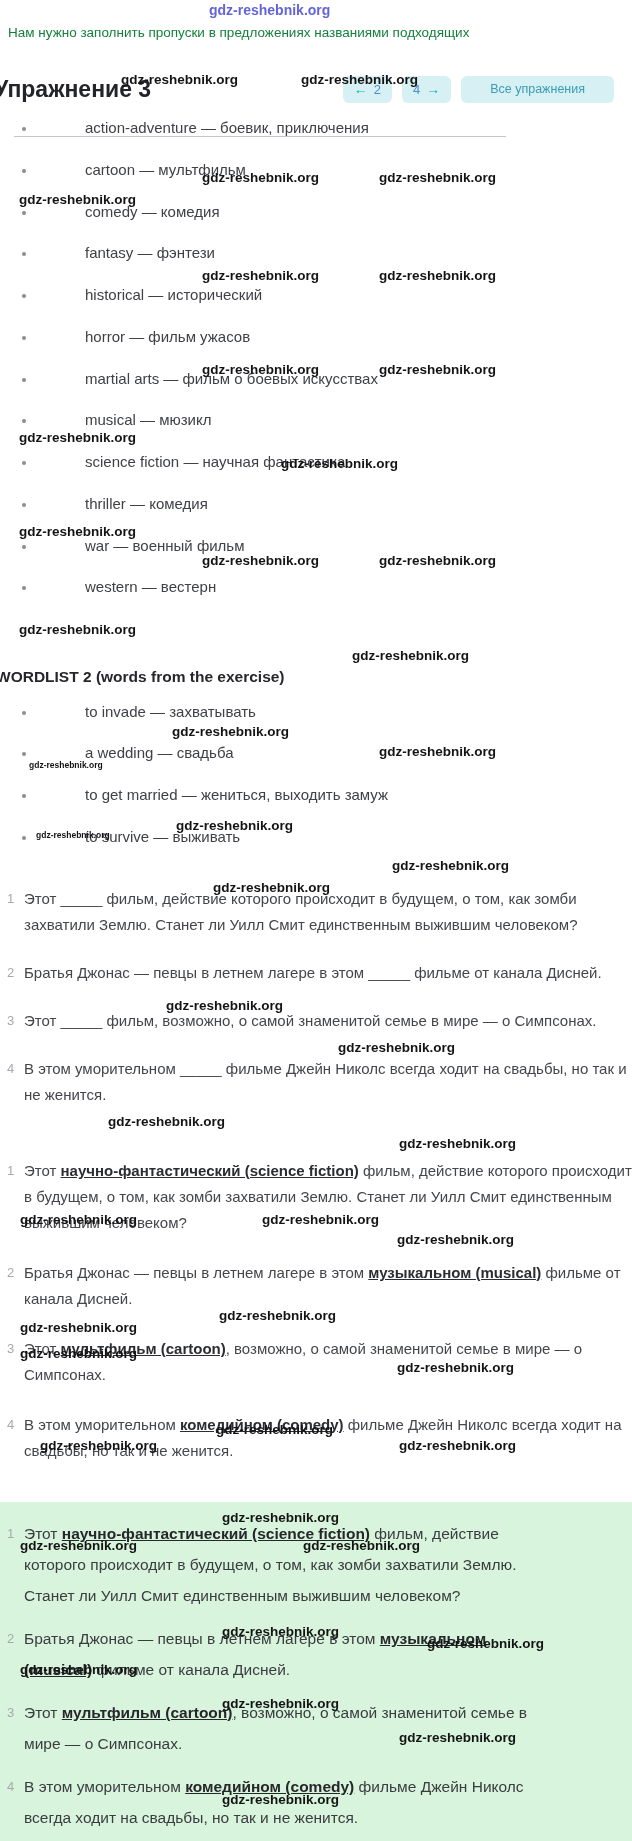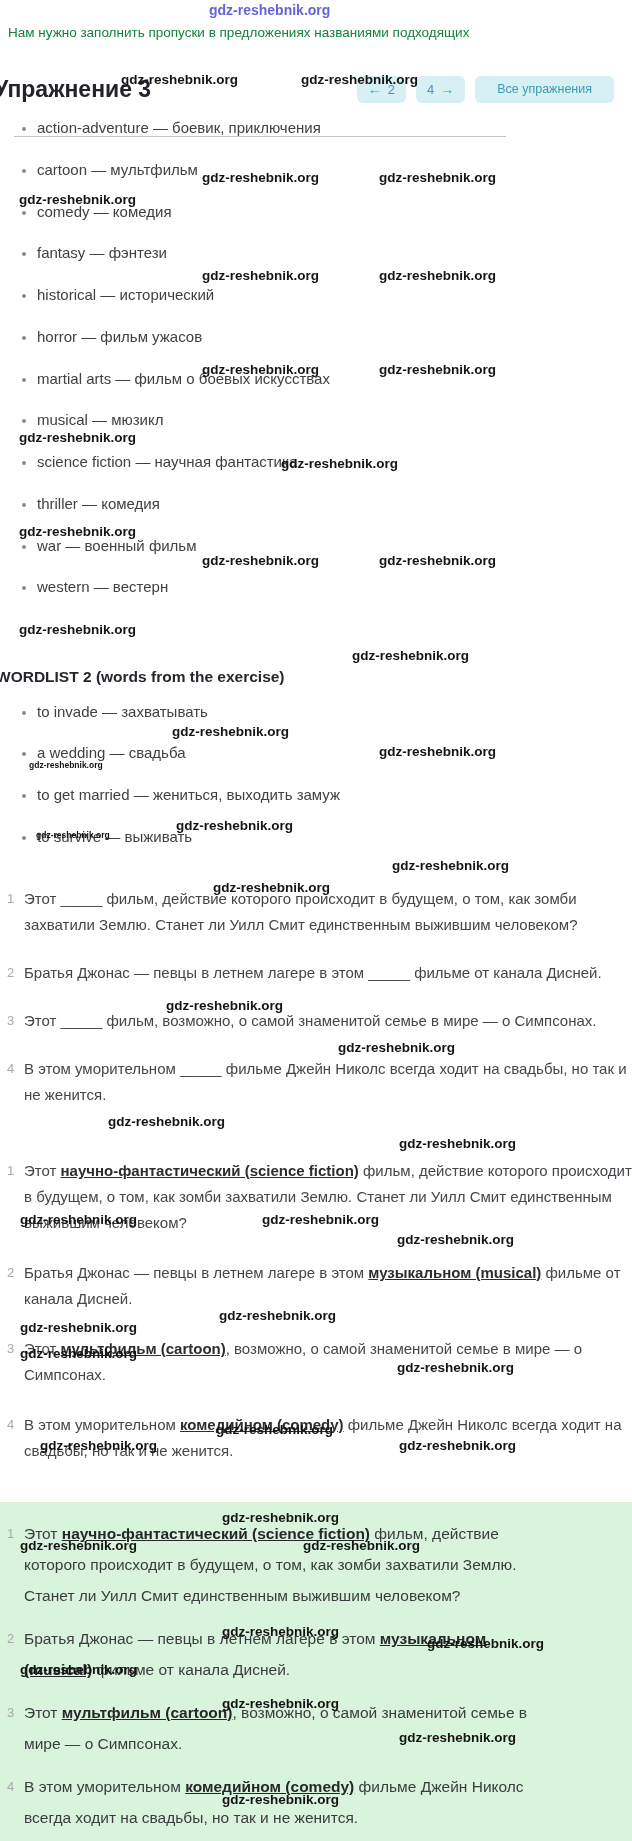--- a/index.html
+++ b/index.html
@@ -29,24 +29,24 @@
   .header-row{display:flex;align-items:center;margin-top:34px;padding-right:18px;}
   .title{font-size:23px;font-weight:700;color:#23242a;margin-left:-6px;line-height:1.2;white-space:nowrap;}
   .nav{display:flex;align-items:center;gap:10px;margin-left:auto;}
   .chip{
     display:flex;align-items:center;gap:6px;border:none;cursor:pointer;
     background:var(--button-bg);border-radius:6px;height:27px;padding:0 11px;
     font-family:inherit;font-size:13px;
   }
   .chip .arrow{color:var(--accent-teal);font-weight:700;font-size:14px;line-height:1;}
   .chip .chip-num{color:var(--nav-number-blue);font-size:13px;font-weight:400;}
-  .chip-wide{color:var(--button-text);font-size:12.5px;padding:0 22px;}
+  .chip-wide{color:var(--button-text);font-size:12.5px;padding:0 29px;}
 
   ul.bullets{list-style:none;margin-top:16px;}
-  ul.bullets li{display:flex;margin-bottom:23px;font-size:15px;line-height:1.25;color:#3f4146;}
+  ul.bullets li{display:flex;margin-bottom:23px;font-size:15px;line-height:1.25;color:#3f4146;gap:48px;}
   .dot{flex:none;width:4px;height:4px;border-radius:50%;background:#8b8b8e;margin:8px 11px 0 22px;}
   .li-text{flex:1;padding-right:16px;}
 
   .wordlist-heading{margin-top:48px;margin-left:-4px;font-size:15.5px;font-weight:700;color:#26262c;line-height:1.2;}
   .bullets-2{margin-top:22px;}
 
   .num-row{display:flex;font-size:15px;line-height:26px;}
   .num{flex:none;width:24px;padding-left:7px;color:#a6a9ad;font-size:13px;line-height:26px;}
   .txt{flex:1;color:#44464b;}
   .txt b{color:#2c2d31;font-weight:700;text-decoration:underline;}

